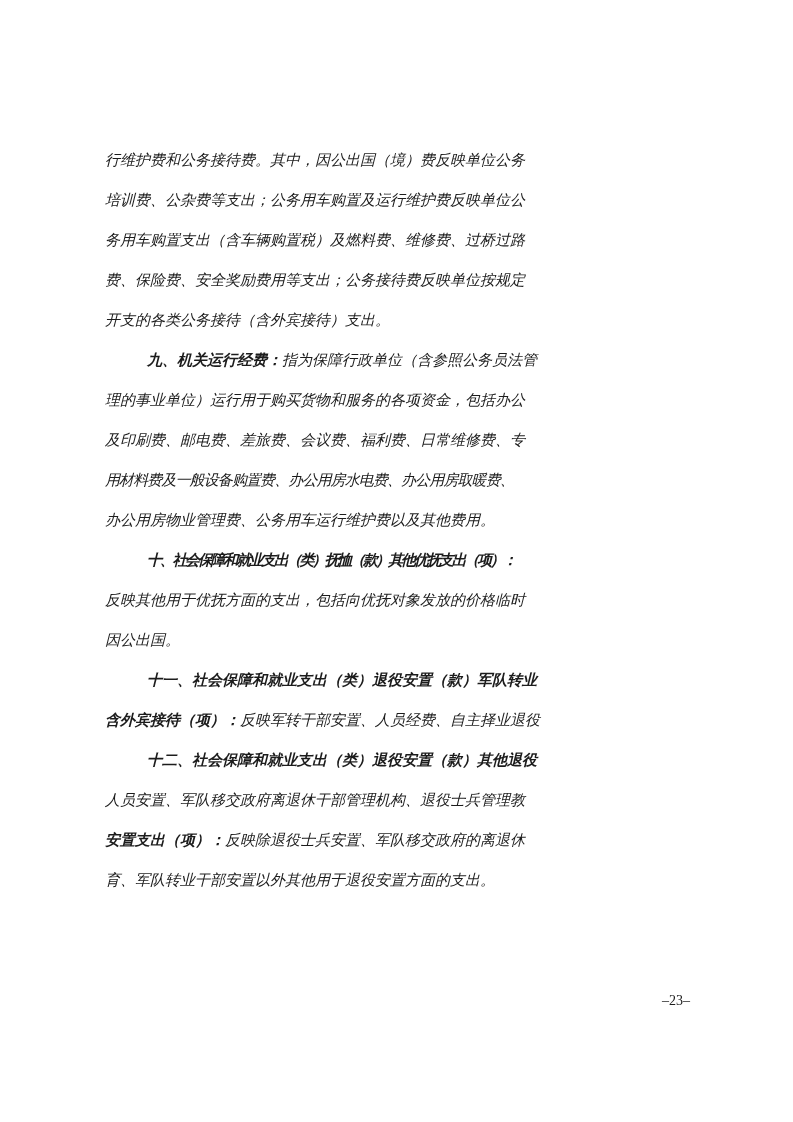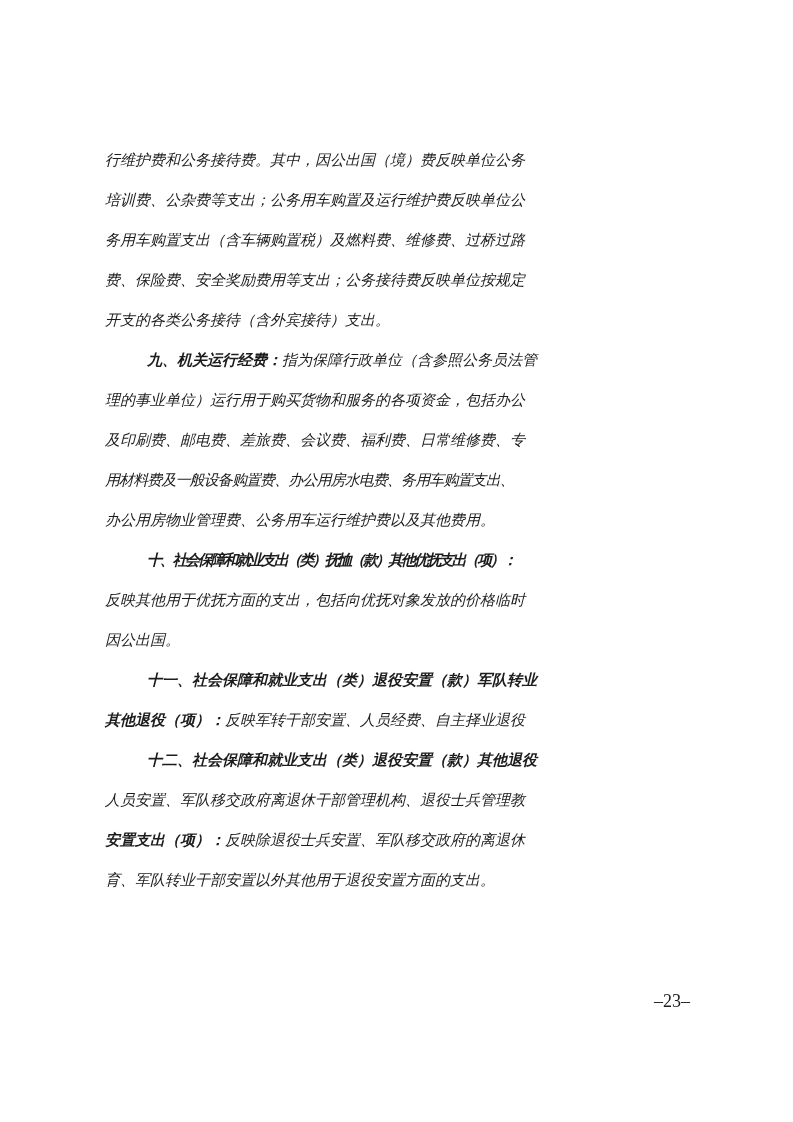--- a/index.html
+++ b/index.html
@@ -32,49 +32,49 @@
     font-weight: bold;
     font-family: "Liberation Sans", "DejaVu Sans", sans-serif;
   }
   .doc-line.tight { letter-spacing: -2.3px; }
   .doc-line.t29  { letter-spacing: -0.9px; }
   .page-footer {
     position: absolute;
     left: 105px; top: 991px;
     width: 585px;
     text-align: right;
-    font-size: 18px;
+    font-size: 14px;
     line-height: 20px;
     color: #1c1c1c;
   }
 </style>
 </head>
 <body>
 
 <div class="page">
   <div class="doc-body">
 
     <div class="doc-line"><span class="bold"></span><span>行维护费和公务接待费。其中，因公出国（境）费反映单位公务</span></div>
     <div class="doc-line"><span class="bold"></span><span>培训费、公杂费等支出；公务用车购置及运行维护费反映单位公</span></div>
     <div class="doc-line"><span class="bold"></span><span>务用车购置支出（含车辆购置税）及燃料费、维修费、过桥过路</span></div>
     <div class="doc-line"><span class="bold"></span><span>费、保险费、安全奖励费用等支出；公务接待费反映单位按规定</span></div>
     <div class="doc-line"><span class="bold"></span><span>开支的各类公务接待（含外宾接待）支出。</span></div>
 
     <div class="doc-line indent"><span class="bold">九、机关运行经费：</span><span>指为保障行政单位（含参照公务员法管</span></div>
     <div class="doc-line"><span class="bold"></span><span>理的事业单位）运行用于购买货物和服务的各项资金，包括办公</span></div>
     <div class="doc-line"><span class="bold"></span><span>及印刷费、邮电费、差旅费、会议费、福利费、日常维修费、专</span></div>
-    <div class="doc-line t29"><span class="bold"></span><span>用材料费及一般设备购置费、办公用房水电费、务用车购置支出、</span></div>
+    <div class="doc-line t29"><span class="bold"></span><span>用材料费及一般设备购置费、办公用房水电费、办公用房取暖费、</span></div>
     <div class="doc-line"><span class="bold"></span><span>办公用房物业管理费、公务用车运行维护费以及其他费用。</span></div>
 
     <div class="doc-line indent tight"><span class="bold">十、社会保障和就业支出（类）抚恤（款）其他优抚支出（项）：</span><span></span></div>
     <div class="doc-line"><span class="bold"></span><span>反映其他用于优抚方面的支出，包括向优抚对象发放的价格临时</span></div>
     <div class="doc-line"><span class="bold"></span><span>因公出国。</span></div>
 
     <div class="doc-line indent"><span class="bold">十一、社会保障和就业支出（类）退役安置（款）军队转业</span><span></span></div>
-    <div class="doc-line"><span class="bold">其他退役（项）：</span><span>反映军转干部安置、人员经费、自主择业退役</span></div>
+    <div class="doc-line"><span class="bold">含外宾接待（项）：</span><span>反映军转干部安置、人员经费、自主择业退役</span></div>
 
     <div class="doc-line indent"><span class="bold">十二、社会保障和就业支出（类）退役安置（款）其他退役</span><span></span></div>
     <div class="doc-line"><span class="bold"></span><span>人员安置、军队移交政府离退休干部管理机构、退役士兵管理教</span></div>
     <div class="doc-line"><span class="bold">安置支出（项）：</span><span>反映除退役士兵安置、军队移交政府的离退休</span></div>
     <div class="doc-line"><span class="bold"></span><span>育、军队转业干部安置以外其他用于退役安置方面的支出。</span></div>
 
   </div>
 
   <div class="page-footer">–23–</div>
 </div>

